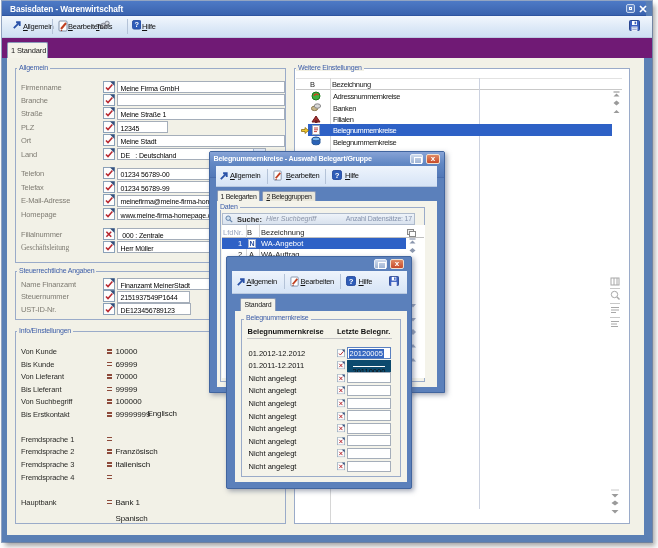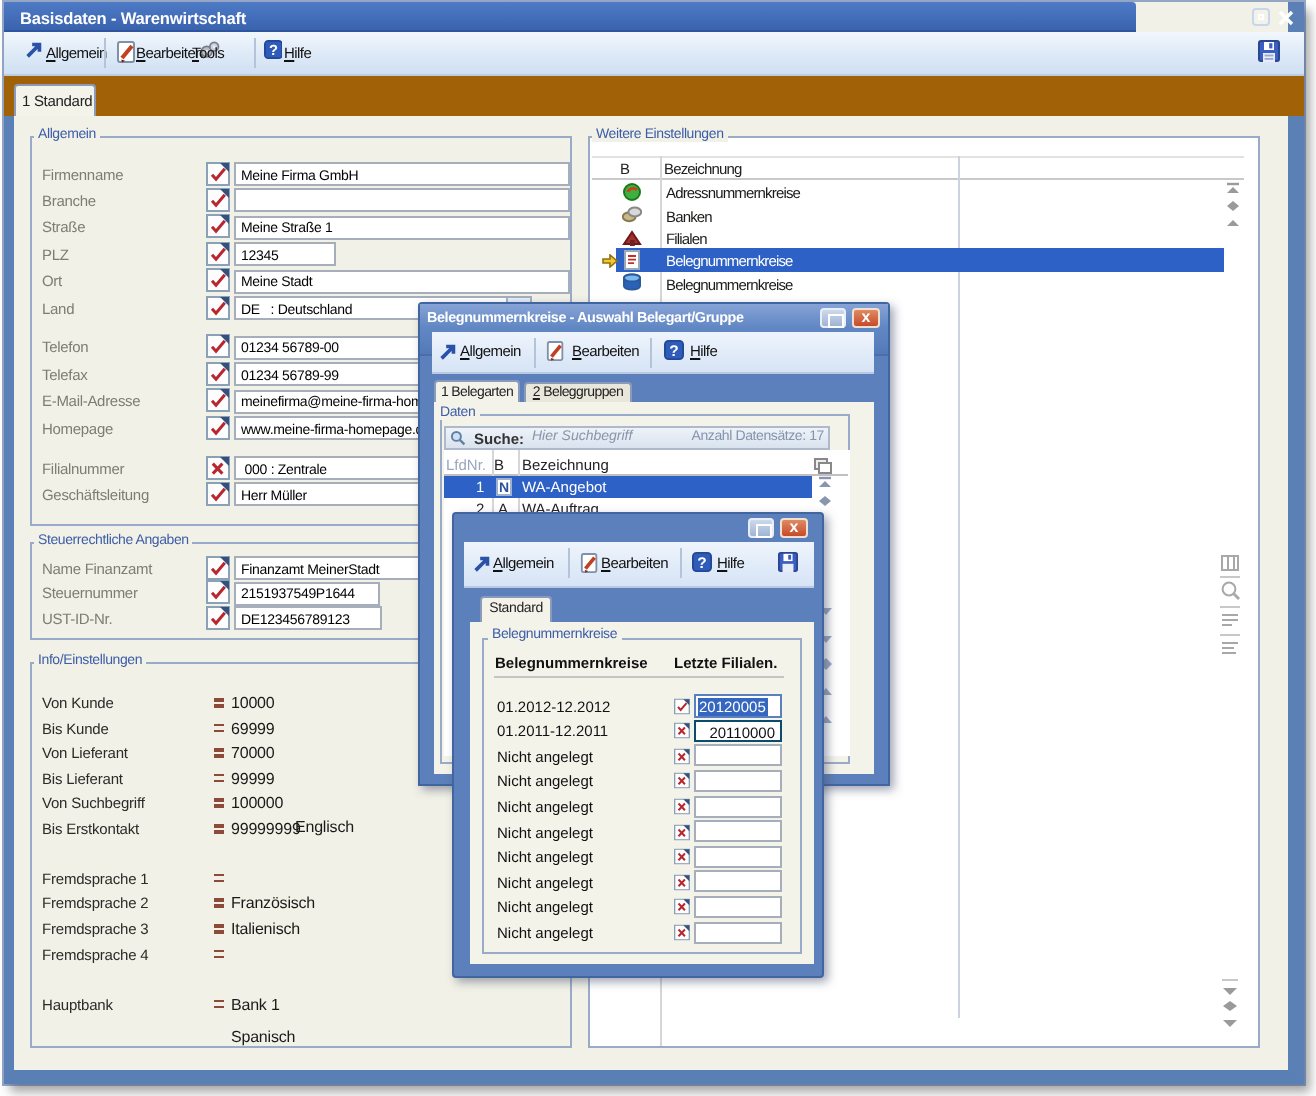--- a/index.html
+++ b/index.html
@@ -5,28 +5,28 @@
 * { margin:0; padding:0; box-sizing:border-box; -webkit-font-smoothing:antialiased; }
 html,body { background:#fff; }
 #root { position:relative; width:658px; height:548px; overflow:hidden;
   font-family:"Liberation Sans", sans-serif; font-size:7.5px; color:#000; }
 .abs { position:absolute; }
 
 #win { position:absolute; left:2px; top:1px; width:650px; height:541px;
   background:#f2f1e7;
   border-left:5px solid #5b80b5; border-right:8px solid #5b80b5; border-bottom:7px solid #5a7fb4;
   box-shadow:0 0 0 1px rgba(62,94,148,.55), 3px 4px 5px rgba(105,105,105,.6); }
-#titlebar { position:absolute; left:-5px; top:0; width:566px; height:15px; border-radius:2px 2px 0 0;
+#titlebar { position:absolute; left:-5px; top:0; width:644px; height:15px; border-radius:2px 2px 0 0;
   background:linear-gradient(180deg,#4e7ac6,#3a63ae);
   border-bottom:1px solid #2f55a0; }
 #titlebar .txt { position:absolute; left:8px; top:2.5px; font-size:8.3px; font-weight:bold; color:#fff; letter-spacing:-0.1px; white-space:nowrap; }
 #toolbar { position:absolute; left:-5px; top:15px; width:650px; height:22px;
   background:linear-gradient(180deg,#f2f7fd 0%,#dde9f7 55%,#cfe0f3 100%);
   border-bottom:1px solid #bccbe0; }
-#tabstrip { position:absolute; left:-5px; top:37px; width:650px; height:20px; background:#a16207; }
+#tabstrip { position:absolute; left:-5px; top:37px; width:650px; height:20px; background:#701a75; }
 #maintab { position:absolute; left:5px; top:3.5px; width:41px; height:16.5px; text-align:left; padding-left:3px; background:#f4f3ea;
   border:1px solid #8a9ab8; border-bottom:none; border-radius:2px 2px 0 0;
   font-size:7.5px; letter-spacing:-0.15px; color:#222; line-height:15px; white-space:nowrap; }
 
 .mi { position:absolute; top:4px; height:13px; font-size:7.5px; color:#111; letter-spacing:-0.28px; line-height:13px; white-space:nowrap; }
 .msep { position:absolute; top:3px; width:1px; height:15px; background:#b4c3d8; }
 .u { text-decoration:underline; }
 
 .fs { position:absolute; border:1px solid #9aabc9; }
 .fslbl { position:absolute; font-size:7px; color:#3c5da8; background:#f2f1e7; padding:0 2px; letter-spacing:-0.2px; white-space:nowrap; }
@@ -181,21 +181,21 @@
         <use href="#icochk"></use>
       </svg>
   <div class="inp" style="left:117px;top:208.0px;width:168px;">www.meine-firma-homepage.de</div>
   <div class="glbl" style="left:21px;top:229.5px;">Filialnummer</div>
   <svg class="ico13" style="left:103px;top:227.5px;" viewBox="0 0 12 12">
         <use href="#icox"></use>
       </svg>
   <div class="inp" style="left:117px;top:228.0px;width:149px;">&nbsp;000 : Zentrale<div style="position:absolute;right:0;top:0;width:12px;height:10px;background:linear-gradient(180deg,#e6eefa,#b9cfef);border-left:1px solid #9fb4d4;">
           <div style="position:absolute;left:3px;top:3.5px;width:0;height:0;border-left:3px solid transparent;border-right:3px solid transparent;border-top:4px solid #3a62a8;"></div>
         </div></div>
-  <div class="glbl" style="left:21px;top:242.9px;">Geschäftsleitung</div>
+  <div class="glbl" style="left:21px;top:242.9px;font-family:Liberation Serif, serif;">Geschäftsleitung</div>
   <svg class="ico13" style="left:103px;top:240.9px;" viewBox="0 0 12 12">
         <use href="#icochk"></use>
       </svg>
   <div class="inp" style="left:117px;top:241.4px;width:168px;">Herr Müller</div>
   </div>
 
   <div class="fs" style="left:15px;top:271px;width:271px;height:49px;"></div>
   <div class="fslbl" style="left:17px;top:267px;">Steuerrechtliche Angaben</div>
   <div id="fsB">
   <div class="glbl" style="left:21px;top:279.5px;">Name Finanzamt</div>
@@ -355,34 +355,34 @@
           <rect x="3" y="1" width="5" height="4" fill="#fff"></rect>
           <rect x="5.6" y="1.6" width="1.6" height="2.6" fill="#3b5fc0"></rect>
           <rect x="2.5" y="6.5" width="6" height="4.5" fill="#e8ecf8"></rect>
         </svg>
   </div>
   <div class="tab" style="left:13px;top:41px;width:36px;height:12.5px;line-height:12px;font-size:7px;letter-spacing:-0.2px;">Standard</div>
   <div class="abs" style="left:7.5px;top:53.5px;width:172px;height:171.5px;background:#f4f3ea;"></div>
   <div class="fs" style="left:14px;top:62px;width:160px;height:157.5px;"></div>
   <div class="fslbl" style="left:17px;top:57px;background:#f4f3ea;">Belegnummernkreise</div>
   <div class="abs" style="left:20.5px;top:69.5px;font-weight:bold;color:#111;">Belegnummernkreise</div>
-  <div class="abs" style="left:110px;top:69.5px;font-weight:bold;color:#111;">Letzte Filialen.</div>
+  <div class="abs" style="left:110px;top:69.5px;font-weight:bold;color:#111;">Letzte Belegnr.</div>
   <div class="hline" style="left:20px;top:81px;width:145px;background:#c4c4c4;"></div>
   <div class="abs" style="left:21.5px;top:92.0px;color:#111;">01.2012-12.2012</div>
   <svg class="abs" style="left:109.5px;top:91.0px;" width="8" height="10.5" viewBox="0 0 12 12">
         <use href="#icochk"></use>
       </svg>
   <div class="abs" style="left:119.5px;top:90.0px;width:44px;height:11.5px;background:#fff;border:1px solid #5a80c0;">
         <span style="position:absolute;left:1px;top:1px;background:#3567c0;color:#fff;padding:0 1px;">20120005</span>
       </div>
   <div class="abs" style="left:21.5px;top:104.0px;color:#111;">01.2011-12.2011</div>
   <svg class="abs" style="left:109.5px;top:103.0px;" width="8" height="10.5" viewBox="0 0 12 12">
         <use href="#icox"></use>
       </svg>
-  <div class="abs" style="left:119.5px;top:102.5px;width:44px;height:11px;background:#fff;border:1px solid #0c4a6e;text-align:right;padding:1px 2px 0 0;color:#111;">20110000</div>
+  <div class="abs" style="left:119.5px;top:102.5px;width:44px;height:11px;background:#fff;border:6px solid #0c4a6e;text-align:right;padding:1px 2px 0 0;color:#111;">20110000</div>
   <div class="abs" style="left:21.5px;top:116.8px;color:#111;">Nicht angelegt</div>
   <svg class="abs" style="left:109.5px;top:115.8px;" width="8" height="10.5" viewBox="0 0 12 12">
         <use href="#icox"></use>
       </svg>
   <div class="abs" style="left:119.5px;top:115.3px;width:44px;height:11px;background:#fff;border:1px solid #a5aeba;"></div>
   <div class="abs" style="left:21.5px;top:129.4px;color:#111;">Nicht angelegt</div>
   <svg class="abs" style="left:109.5px;top:128.4px;" width="8" height="10.5" viewBox="0 0 12 12">
         <use href="#icox"></use>
       </svg>
   <div class="abs" style="left:119.5px;top:127.9px;width:44px;height:11px;background:#fff;border:1px solid #a5aeba;"></div>

